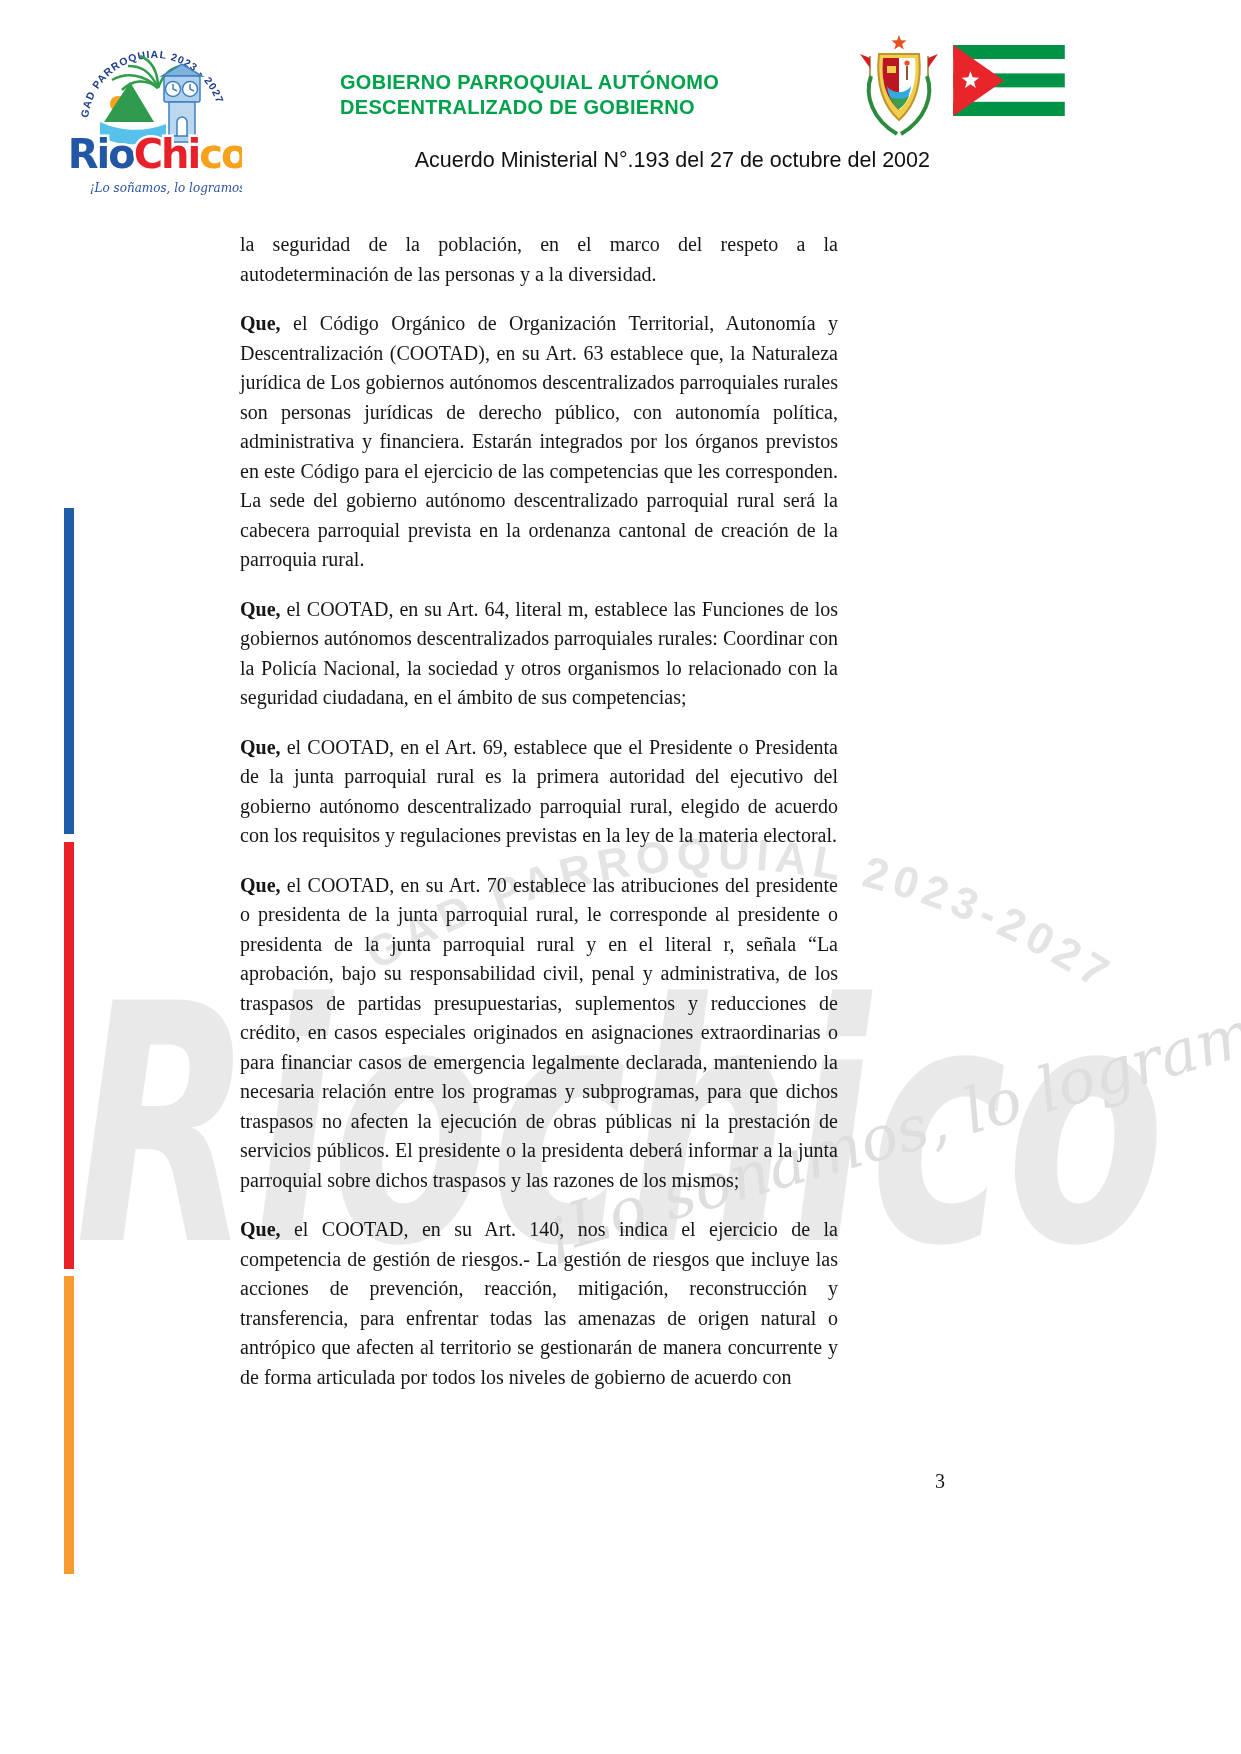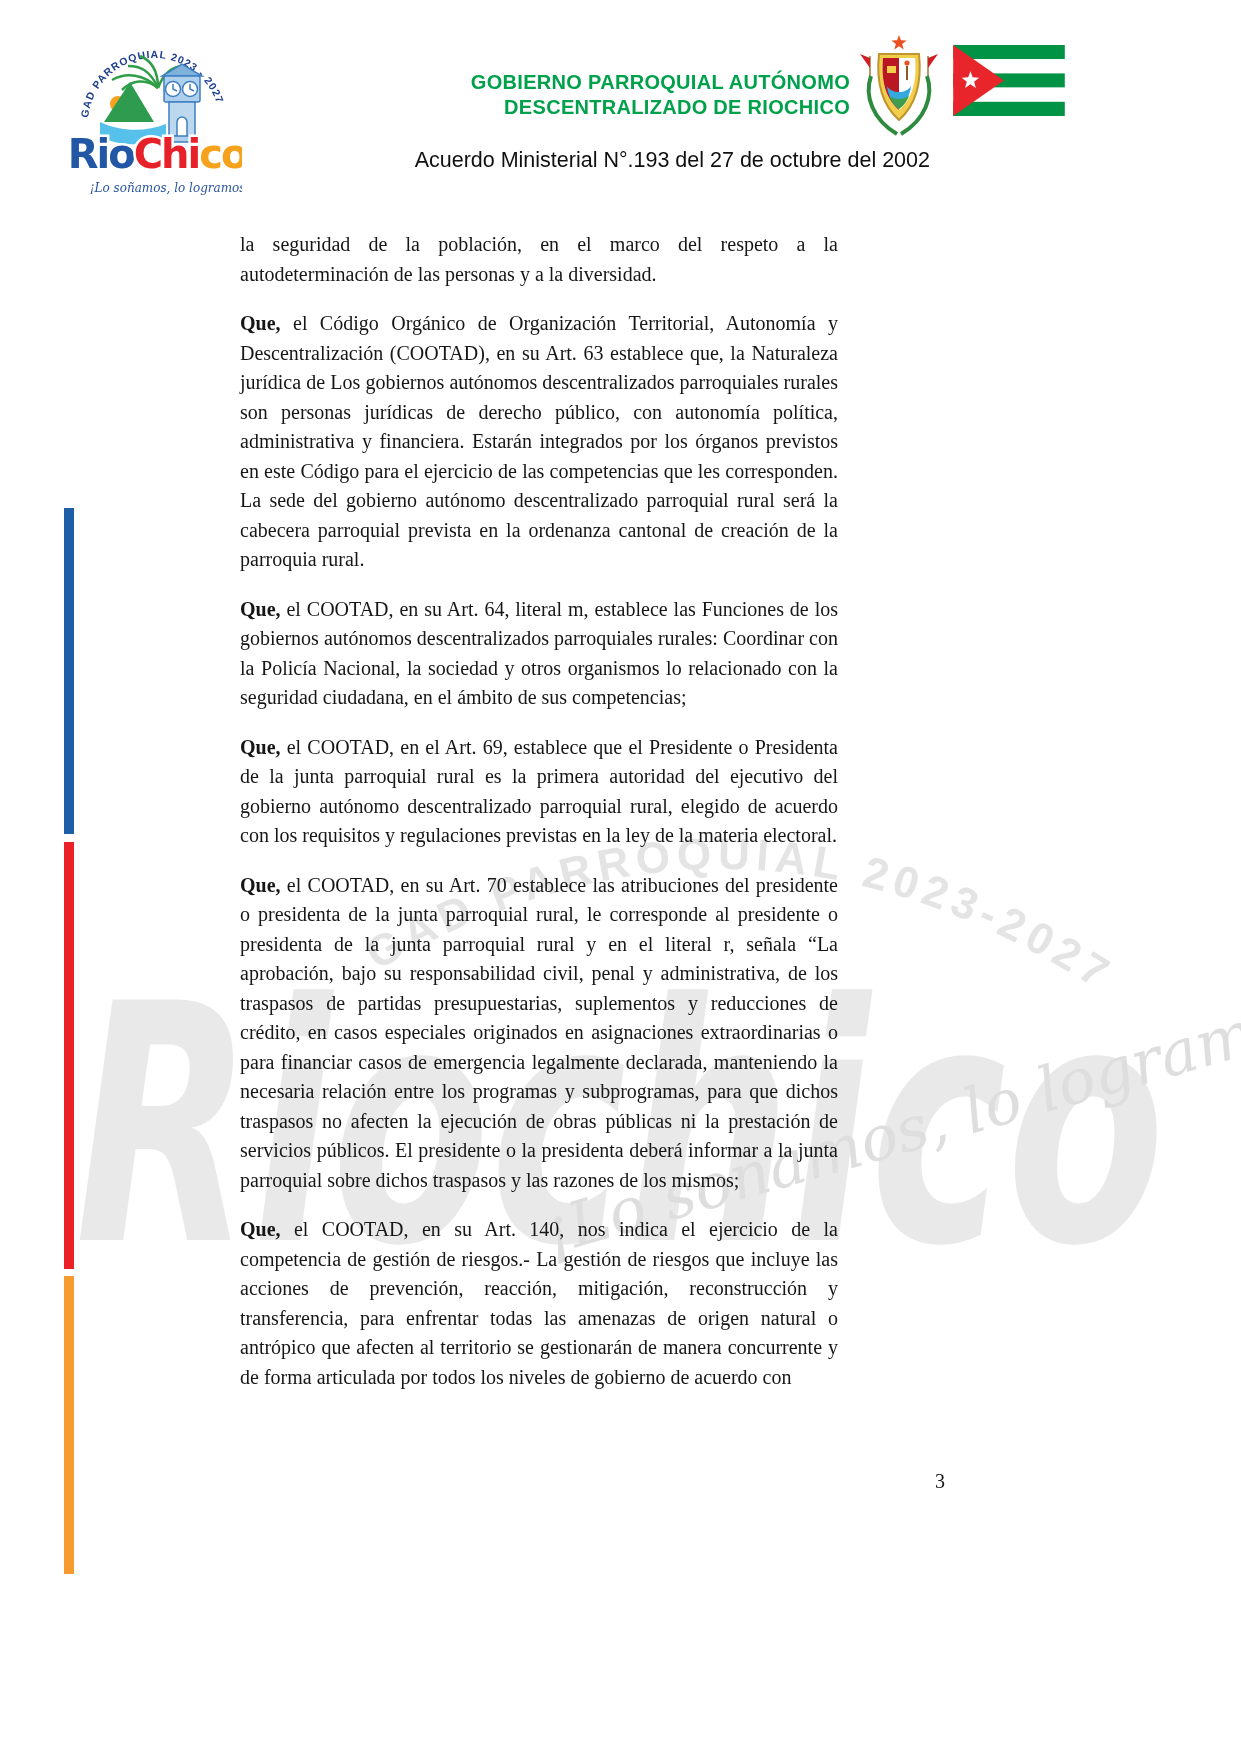--- a/index.html
+++ b/index.html
@@ -5,21 +5,21 @@
   html,body { margin:0; padding:0; background:#9a9a9a; }
   .page {
     position:relative; width:1241px; height:1754px;
     background:#ffffff; margin:0 auto; overflow:hidden;
     font-family:"Liberation Serif", serif; color:#161616;
   }
   
   .logo-svg { position:absolute; left:66px; top:24px; width:176px; height:176px; }
   .org-title {
     position:absolute; left:340px; top:70px; width:510px;
-    text-align:right; font-family:"Liberation Sans", sans-serif;
+    text-align:left; font-family:"Liberation Sans", sans-serif;
     font-weight:bold; font-size:20px; line-height:25px;
     color:#00a14b; letter-spacing:.3px;
   }
   .subtitle {
     position:absolute; left:260px; top:148px; width:670px;
     text-align:right; font-family:"Liberation Sans", sans-serif;
     font-size:21.5px; color:#101010;
   }
   .coat-svg { position:absolute; left:858px; top:34px; width:82px; height:108px; }
   .flag-svg { position:absolute; left:953px; top:45px; width:112px; height:71px; }
@@ -91,21 +91,21 @@
       </g>
     </g>
     <text x="91" y="144" text-anchor="middle" font-family="DejaVu Sans, sans-serif" font-weight="bold" font-size="40" letter-spacing="-2" stroke="#ffffff" stroke-width="5" paint-order="stroke">
       <tspan fill="#2257a5">Rio</tspan><tspan fill="#e62129">Chi</tspan><tspan fill="#f6a21d">co</tspan>
     </text>
     <text x="104" y="168" text-anchor="middle" font-family="DejaVu Serif, serif" font-style="italic" font-size="12" fill="#2a55a0">¡Lo soñamos, lo logramos!</text>
   </svg>
 
   <div class="org-title">
     <span>GOBIERNO PARROQUIAL AUTÓNOMO</span><br>
-    <span>DESCENTRALIZADO DE RIOCHICO</span>
+    <span>DESCENTRALIZADO DE GOBIERNO</span>
   </div>
 
   <div class="subtitle">Acuerdo Ministerial N°.193 del 27 de octubre del 2002</div>
 
   <svg class="coat-svg" viewBox="0 0 80 108">
     <polygon points="40,1 41.9,6.3 47.6,6.5 43.1,10 44.7,15.5 40,12.3 35.3,15.5 36.9,10 32.4,6.5 38.1,6.3" fill="#e94f1f"></polygon>
     <line x1="11" y1="22" x2="11" y2="46" stroke="#9b7c3c" stroke-width="1.5"></line>
     <line x1="69" y1="22" x2="69" y2="46" stroke="#9b7c3c" stroke-width="1.5"></line>
     <polygon points="11,24 1,20 11,34" fill="#cf2027"></polygon>
     <polygon points="69,24 79,20 69,34" fill="#cf2027"></polygon>

